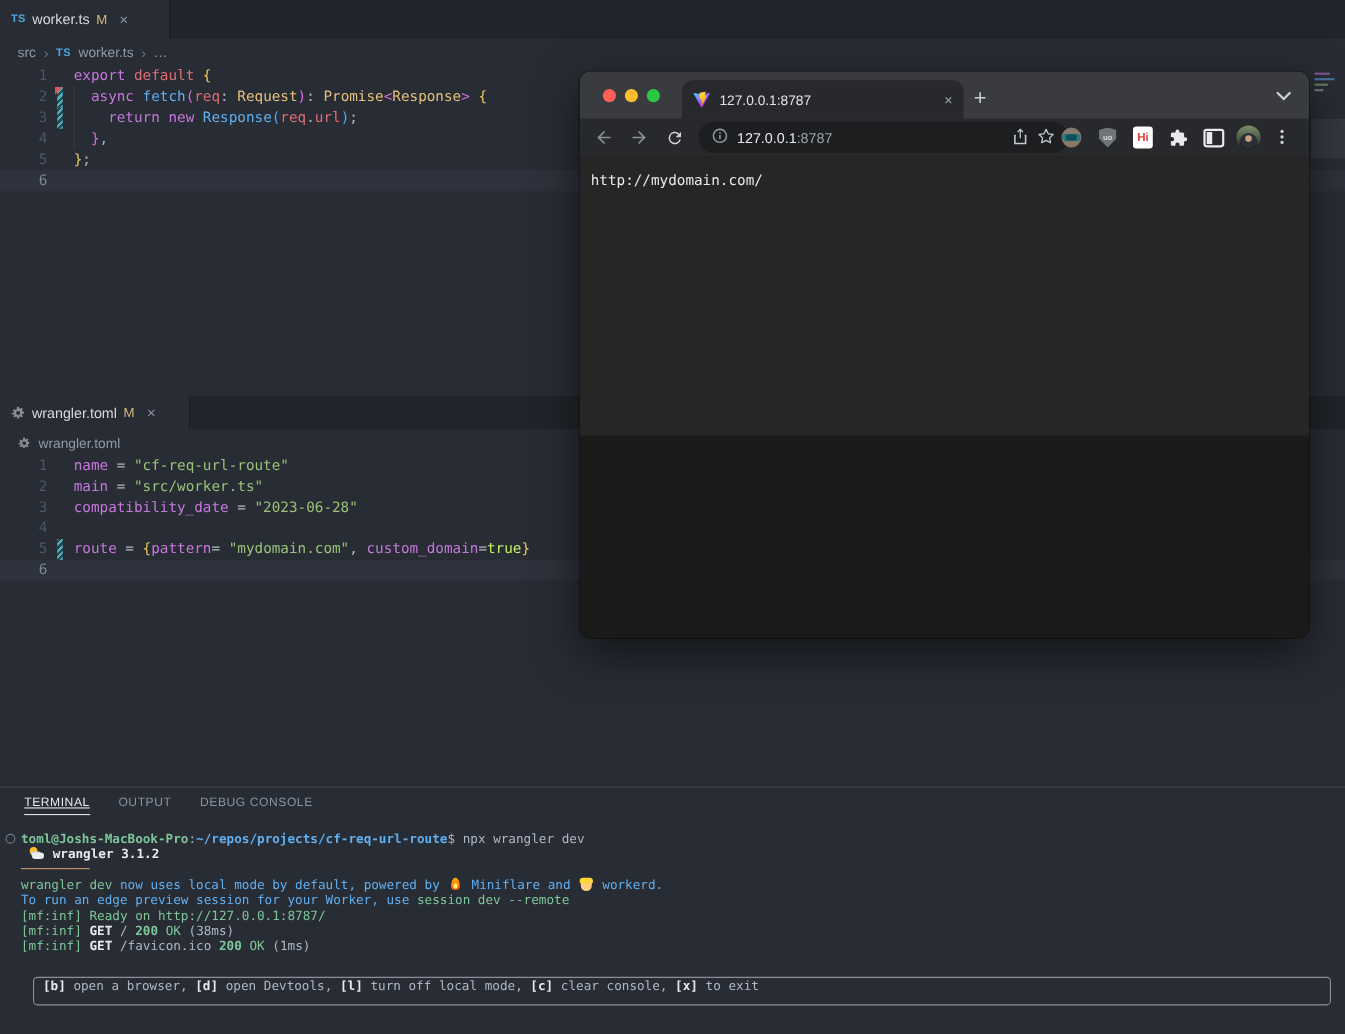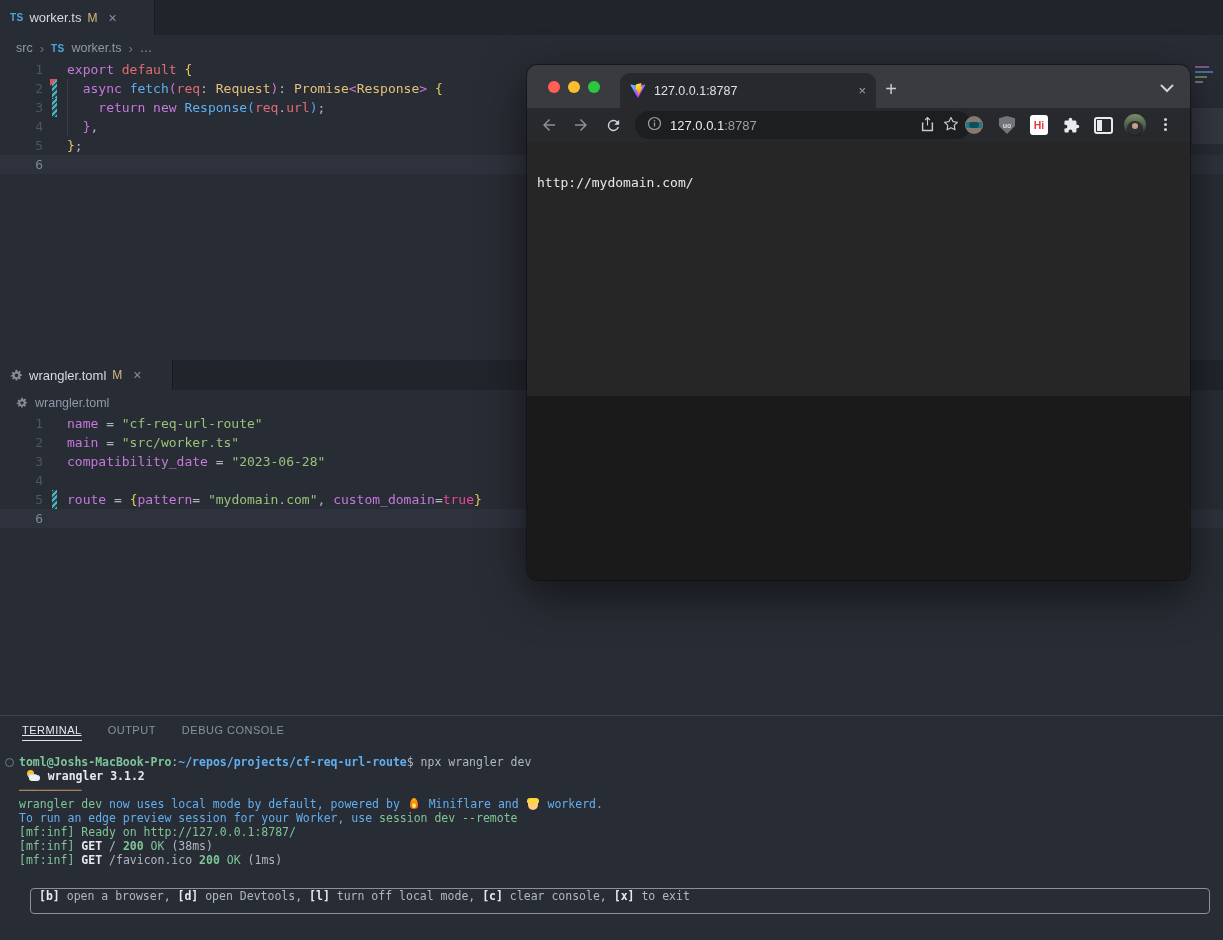--- a/index.html
+++ b/index.html
@@ -21,21 +21,21 @@
   .code-area{position:absolute;left:0;right:0;}
   .crow{display:flex;height:19px;font-family:"DejaVu Sans Mono",monospace;font-size:13px;line-height:19px;}
   .crow.active{background:rgba(130,140,170,.07);}
   .ln{width:43px;text-align:right;color:#4d5566;flex:0 0 auto;}
   .crow.active .ln{color:#7e8796;}
   .gut{width:24px;position:relative;flex:0 0 auto;}
   .gitbar{position:absolute;left:9px;top:0;bottom:0;width:5px;
           background:repeating-linear-gradient(315deg,#49b3c0 0 2px,rgba(73,179,192,.2) 2px 4px);}
   .cline{white-space:pre;}
   .fg{color:#b0b7c3}.kw{color:#c678dd}.red{color:#e06c75}.fn{color:#61afef}.ty{color:#e5c07b}
-  .str{color:#98c379}.orange{color:#ec4899}.b1{color:#e7c95e}.b2{color:#d670d6}.b3{color:#56a8f5}
+  .str{color:#98c379}.orange{color:#bef264}.b1{color:#e7c95e}.b2{color:#d670d6}.b3{color:#56a8f5}
   .indent-guide{position:absolute;width:1px;background:#383e49;}
   .redtri{position:absolute;left:50px;top:79px;width:0;height:0;
           border-left:7px solid #e0535a;border-bottom:7px solid transparent;}
   
   .minimap{position:absolute;right:0;top:60px;width:31px;height:298px;}
   .mm-slider{position:absolute;left:0;right:0;top:48px;height:36px;background:rgba(200,210,230,.08);}
   .mm-mark{position:absolute;height:2px;opacity:.55;}
   
   .panel{position:absolute;left:0;right:0;top:715px;bottom:0;background:#282c34;border-top:1px solid #3d434e;}
   .ptabs{position:absolute;left:22px;top:8px;display:flex;gap:26px;font-size:11px;letter-spacing:.5px;color:#8a93a1;}
@@ -86,21 +86,21 @@
   .ext-panelsq{width:15px;height:13px;border:2px solid #e8eaed;border-radius:3px;position:relative;}
   .ext-panelsq::before{content:"";position:absolute;left:1px;top:1px;bottom:1px;width:5px;background:#e8eaed;}
   .avatar{position:absolute;top:6px;width:22px;height:22px;border-radius:50%;overflow:hidden;
           background:linear-gradient(180deg,#7a8f6a 0%,#55624e 45%,#23262b 100%);}
   .avatar::after{content:"";position:absolute;left:3px;top:7px;width:16px;height:16px;border-radius:50%;background:#2b2f36;box-shadow:inset 0 -2px 0 #1f2226;}
   .avatar::before{content:"";position:absolute;left:8px;top:9px;width:6px;height:6px;border-radius:50%;background:#c9a083;z-index:1;}
   .kebab{position:absolute;top:9px;width:4px;height:16px;}
   .kebab::before{content:"";position:absolute;left:0;top:1px;width:3px;height:3px;border-radius:50%;background:#cfd2d6;
                  box-shadow:0 5px 0 #cfd2d6,0 10px 0 #cfd2d6;}
   .b-page-top{position:absolute;left:0;right:0;top:77px;height:254px;background:#262626;}
-  .b-page-text{position:absolute;left:10px;top:15px;color:#e8e8e8;font-family:"DejaVu Sans Mono",monospace;font-size:13px;margin-top:18px;}
+  .b-page-text{position:absolute;left:10px;top:15px;color:#e8e8e8;font-family:"DejaVu Sans Mono",monospace;font-size:13px;}
   .b-page-bottom{position:absolute;left:0;right:0;top:331px;bottom:0;background:#1a1a1b;}
   .vite{width:16px;height:15px;flex:0 0 auto;}
 </style>
 </head>
 <body>
 
 <div class="screen">
 
   <div>
 

